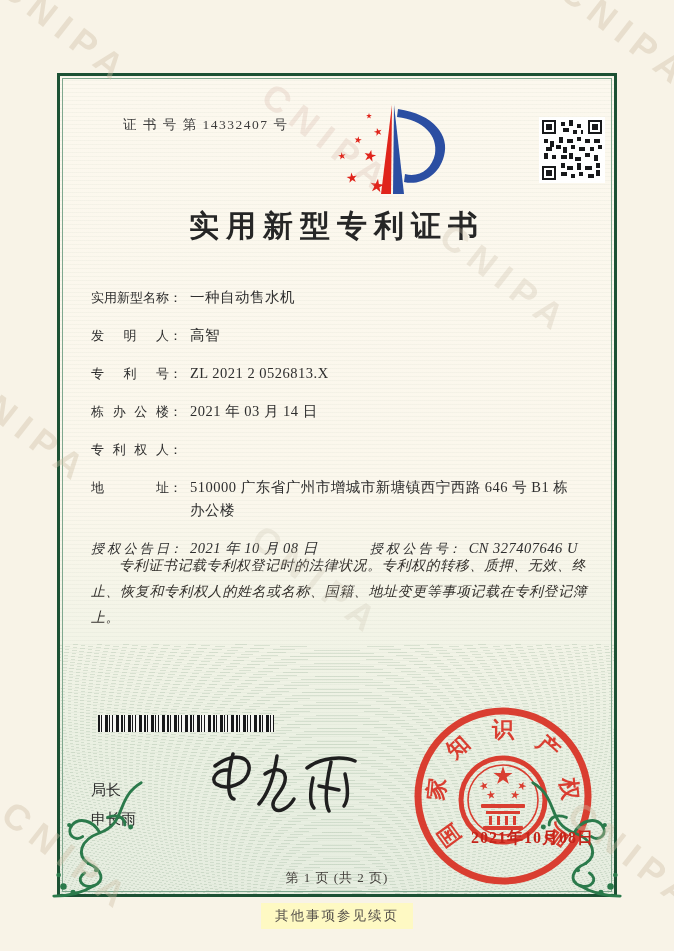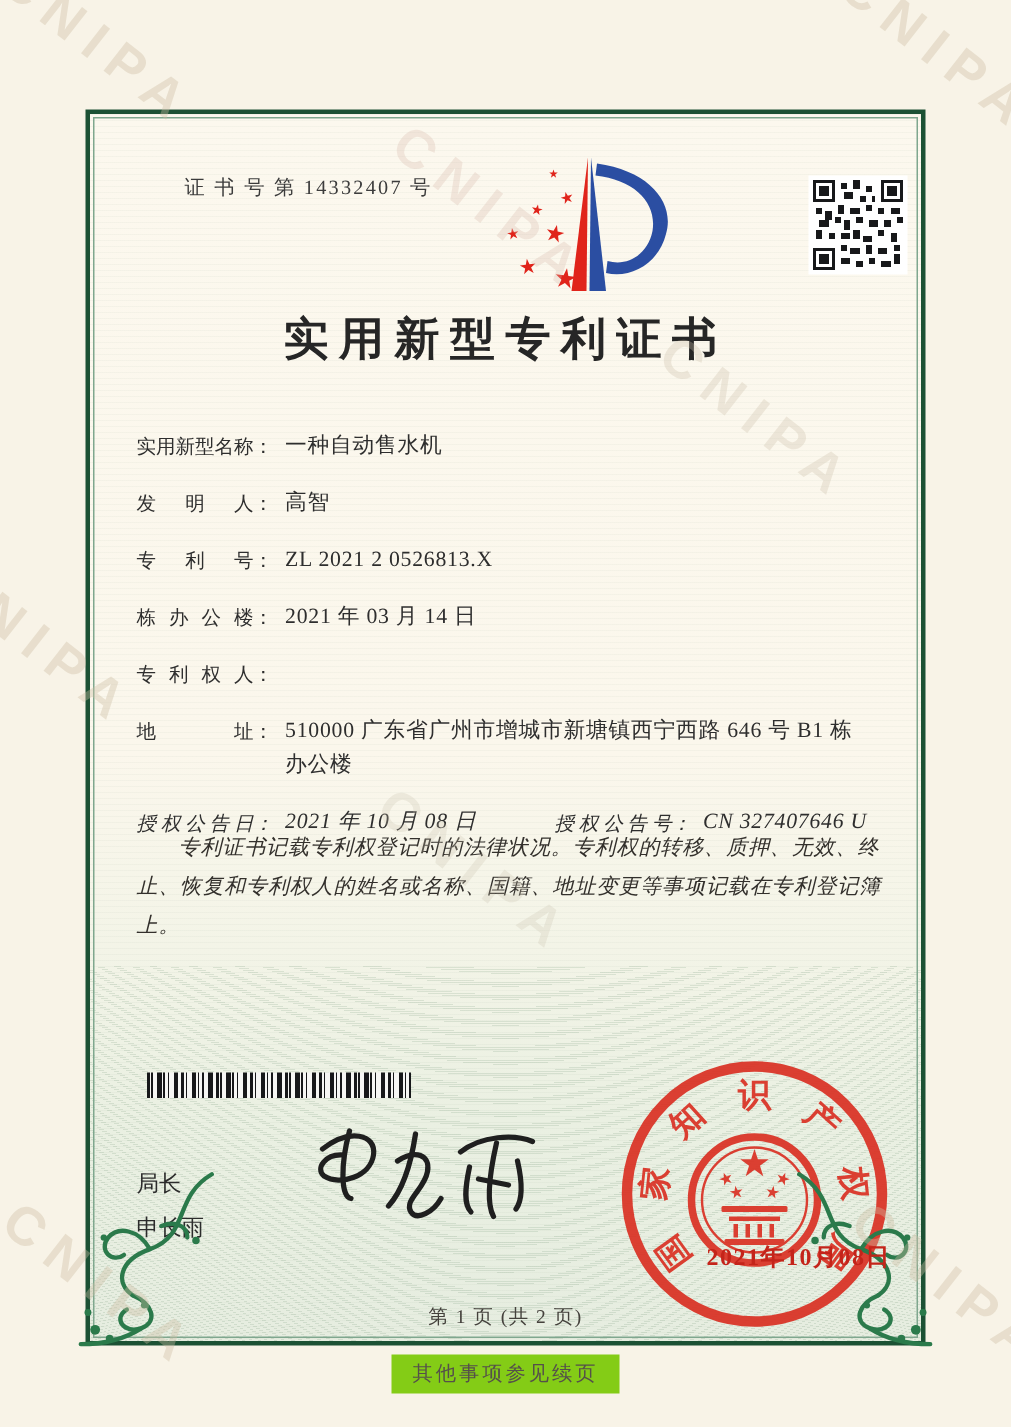--- a/index.html
+++ b/index.html
@@ -64,21 +64,21 @@
   .seal{position:absolute;left:351px;top:628px;width:184px;height:184px;z-index:2;}
   .seal-date{position:absolute;left:358px;top:752px;width:176px;text-align:right;z-index:3;
     font-size:16px;font-weight:bold;color:#c4241a;letter-spacing:1px;white-space:nowrap;}
   .ornament{position:absolute;width:96px;height:122px;z-index:2;}
   .orn-left{left:-10px;bottom:-6px;}
   .orn-right{right:-10px;bottom:-6px;transform:scaleX(-1);}
   .page-num{position:absolute;left:0;right:0;top:793px;text-align:center;font-size:13px;color:#44413c;letter-spacing:1px;}
   
   .bottom-note{
     position:absolute;left:50%;transform:translateX(-50%);top:903px;z-index:3;
-    background:#84cc16;padding:4px 14px;font-size:13.5px;color:#55504a;letter-spacing:2px;white-space:nowrap;
+    background:#fef9c3;padding:4px 14px;font-size:13.5px;color:#55504a;letter-spacing:2px;white-space:nowrap;
   }
   svg{display:block;}
 </style>
 </head>
 <body>
 
 <svg width="0" height="0" style="position:absolute" aria-hidden="true">
   <defs>
     <path id="star" d="M0,-10 L2.25,-3.09 L9.51,-3.09 L3.63,1.18 L5.88,8.09 L0,3.82 L-5.88,8.09 L-3.63,1.18 L-9.51,-3.09 L-2.25,-3.09 Z"></path>
   </defs>

